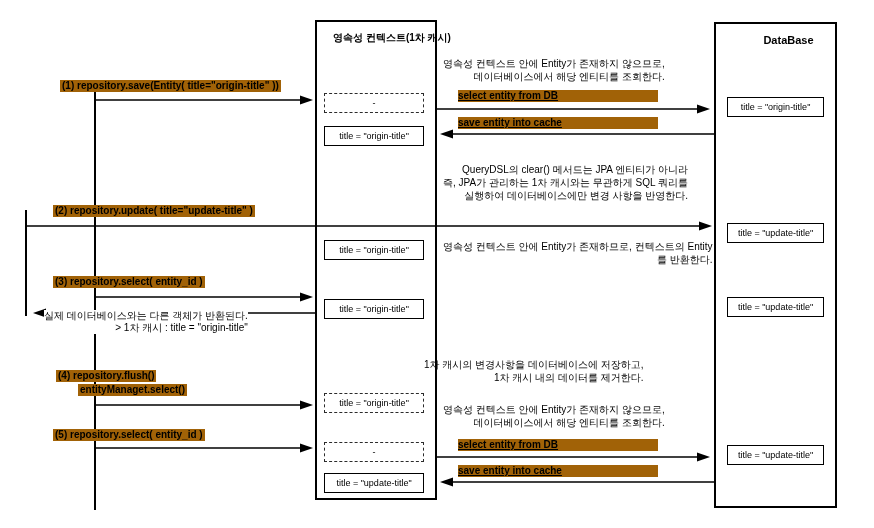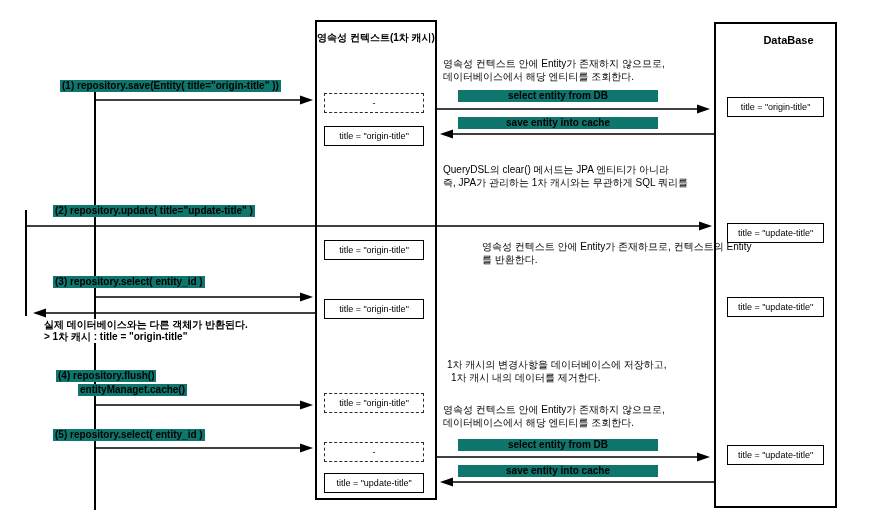--- a/index.html
+++ b/index.html
@@ -15,39 +15,39 @@
   
   .ebox{
     position:absolute;z-index:3;height:20px;box-sizing:border-box;background:#fff;
     border:1.5px solid #000;display:flex;align-items:center;justify-content:center;
     font-size:9px;white-space:nowrap;
   }
   .ebox.dashed{border:1.5px dashed #2b2b2b;background:transparent;}
   
   .msg{
     position:absolute;z-index:3;font-weight:bold;font-size:10px;white-space:nowrap;
-    background:#0f766e;padding:0 2px;line-height:12px;
+    background:#a16207;padding:0 2px;line-height:12px;
   }
-  .msg.centered{text-align:center;width:200px;padding:0;}
+  .msg.centered{width:200px;padding:0;text-decoration:underline;}
   
   .note{position:absolute;z-index:3;font-size:10px;line-height:13px;white-space:nowrap;}
-  .note .ln{display:block;}
+  .note .ln{display:block;text-align:right;}
   .note.tight{line-height:12px;}
   .note.bg{background:#ffffff;}
   .b{font-weight:bold;}
 </style>
 </head>
 <body>
 
 <div id="canvas">
 
   <div class="col" style="left:315px;top:20px;width:122px;height:480px;"></div>
   <div class="col" style="left:714px;top:22px;width:123px;height:486px;"></div>
 
-  <div class="col-title" style="left:315px;top:31px;width:122px;">영속성 컨텍스트(1차 캐시)</div>
+  <div class="col-title" style="left:315px;top:31px;width:122px;padding-left:16px;">영속성 컨텍스트(1차 캐시)</div>
   <div class="col-title" style="left:714px;top:34px;width:149px;font-size:11px;">DataBase</div>
 
   <svg class="layer" viewBox="0 0 874 528">
     <g>
       <line x1="95" y1="90" x2="95" y2="510" stroke="#000" stroke-width="2"></line>
     </g>
     <g>
       <line x1="26" y1="210" x2="26" y2="316" stroke="#000" stroke-width="2"></line>
     </g>
 
@@ -105,46 +105,47 @@
   <div class="ebox" style="left:727px;top:223px;width:97px;">title = "update-title"</div>
   <div class="ebox" style="left:727px;top:297px;width:97px;">title = "update-title"</div>
   <div class="ebox" style="left:727px;top:445px;width:97px;">title = "update-title"</div>
 
   <div class="msg" style="left:60px;top:80px;">(1) repository.save(Entity( title="origin-title" ))</div>
   <div class="msg centered" style="left:458px;top:90px;">select entity from DB</div>
   <div class="msg centered" style="left:458px;top:117px;">save entity into cache</div>
   <div class="msg" style="left:53px;top:205px;">(2) repository.update( title="update-title" )</div>
   <div class="msg" style="left:53px;top:276px;">(3) repository.select( entity_id )</div>
   <div class="msg" style="left:56px;top:370px;">(4) repository.flush()</div>
-  <div class="msg" style="left:78px;top:384px;">entityManaget.cache()</div>
+  <div class="msg" style="left:78px;top:384px;">entityManaget.select()</div>
   <div class="msg" style="left:53px;top:429px;">(5) repository.select( entity_id )</div>
   <div class="msg centered" style="left:458px;top:439px;">select entity from DB</div>
   <div class="msg centered" style="left:458px;top:465px;">save entity into cache</div>
 
   <div class="note" style="left:443px;top:57px;">
     <span class="ln">영속성 컨텍스트 안에 Entity가 존재하지 않으므로,</span>
     <span class="ln">데이터베이스에서 해당 엔티티를 조회한다.</span>
   </div>
 
   <div class="note" style="left:443px;top:163px;">
     <span class="ln">QueryDSL의 clear() 메서드는 JPA 엔티티가 아니라</span>
     <span class="ln">즉, JPA가 관리하는 1차 캐시와는 무관하게 SQL 쿼리를</span>
+    <span class="ln">실행하여 데이터베이스에만 변경 사항을 반영한다.</span>
   </div>
 
-  <div class="note" style="left:443px;top:240px;margin-left:39px;">
+  <div class="note" style="left:443px;top:240px;">
     <span class="ln">영속성 컨텍스트 안에 Entity가 존재하므로, 컨텍스트의 Entity</span>
     <span class="ln">를 반환한다.</span>
   </div>
 
-  <div class="note tight bg" style="left:44px;top:319px;font-weight:bold;">
+  <div class="note tight bg" style="left:44px;top:310px;">
     <span class="ln">실제 데이터베이스와는 다른 객체가 반환된다.</span>
     <span class="ln">&gt; 1차 캐시 : title = "origin-title"</span>
   </div>
 
-  <div class="note" style="left:447px;top:358px;">
+  <div class="note" style="left:424px;top:358px;">
     <span class="ln">1차 캐시의 변경사항을 데이터베이스에 저장하고,</span>
     <span class="ln" style="padding-left:4px;">1차 캐시 내의 데이터를 제거한다.</span>
   </div>
 
   <div class="note" style="left:443px;top:403px;">
     <span class="ln">영속성 컨텍스트 안에 Entity가 존재하지 않으므로,</span>
     <span class="ln">데이터베이스에서 해당 엔티티를 조회한다.</span>
   </div>
 
 </div>

